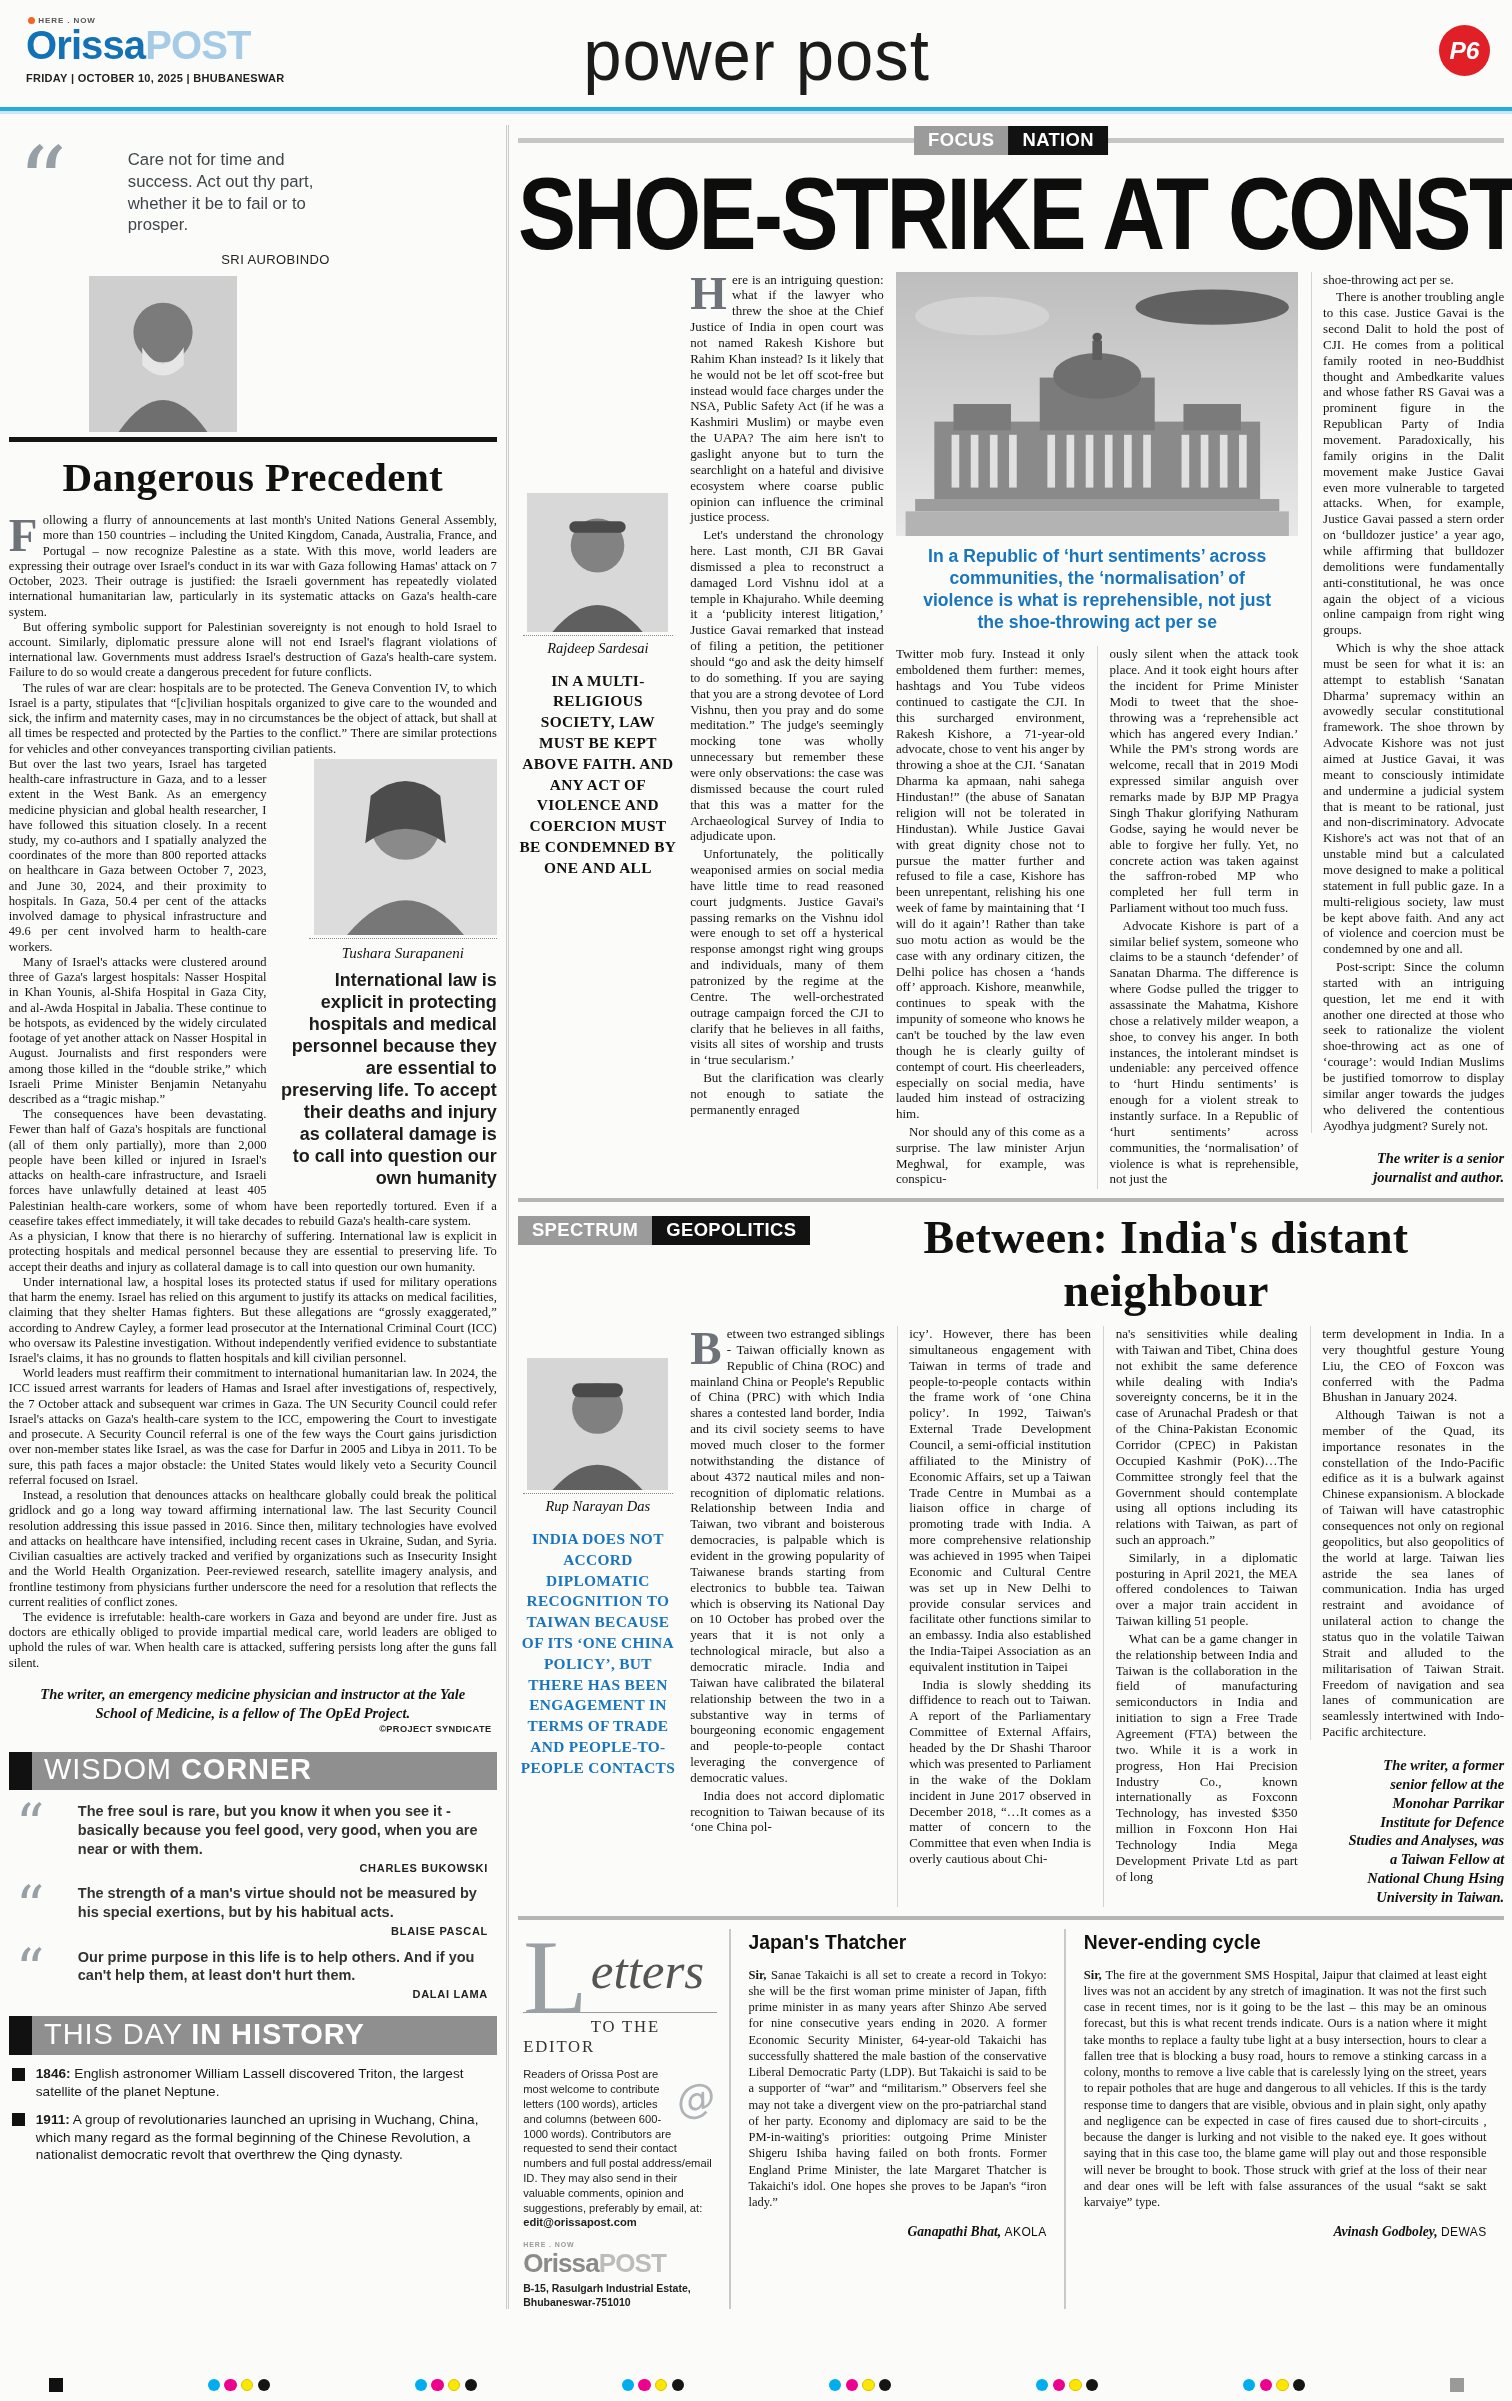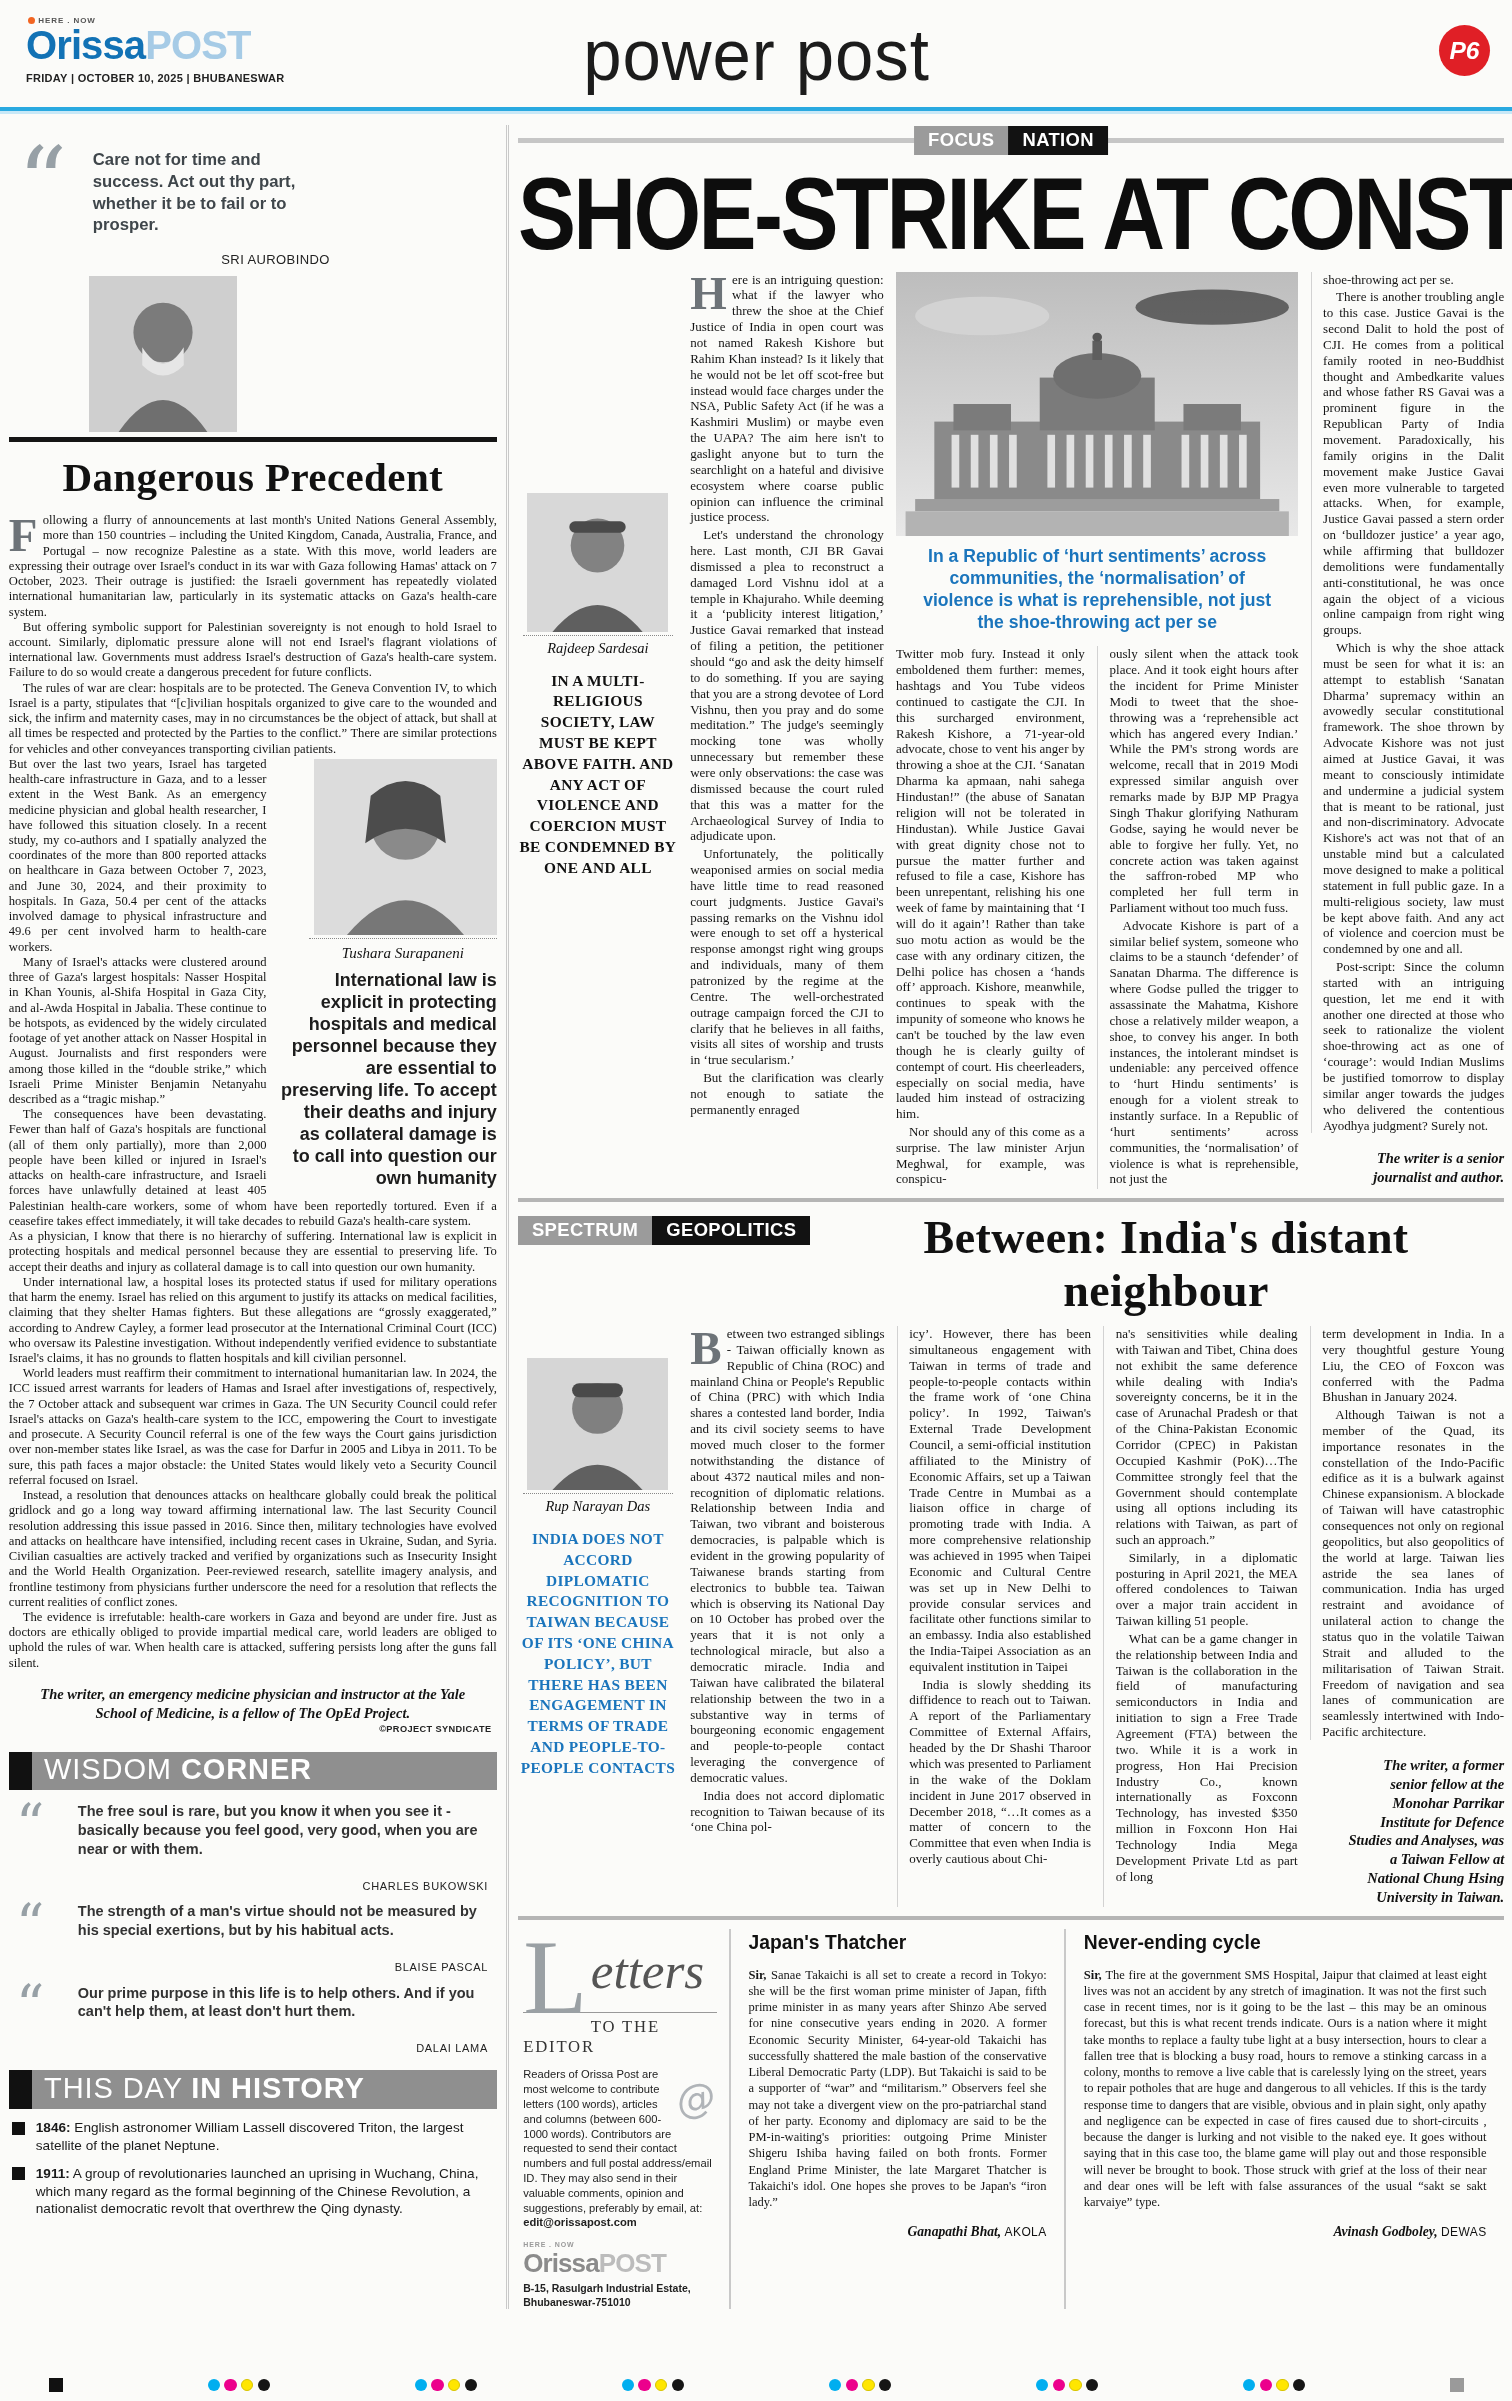--- a/index.html
+++ b/index.html
@@ -30,21 +30,21 @@
   .content { display:flex; padding:10.5px 8.8px 35px 8.8px; gap:8.8px; }
   .v-div { width:3.5px; border-left:0.9px solid #c9c9c9; border-right:0.9px solid #c9c9c9; }
   .left-col { width:488px; flex:none; }
   .right-col { flex:1; min-width:0; }
   .hr-thick { height:4.4px; background:#b5b5b5; margin:8.8px 0; }
 
   
   .day-quote { position:relative; min-height:174px; padding:24.6px 167px 5.3px 84px; }
   .bigquote { position:absolute; left:8.8px; top:14px; font-family:"DejaVu Serif",serif;
     font-size:97px; color:#97a0a6; line-height:.9; }
-  .day-quote .qtext { font-family:"Liberation Sans",sans-serif; font-weight:bold; font-size:16.7px; color:#3f464b; line-height:1.3;}
+  .day-quote .qtext { font-family:"Liberation Sans",sans-serif; font-weight:normal; font-size:16.7px; color:#3f464b; line-height:1.3;margin-left:35px;}
   .day-quote .qattr { font-family:"Liberation Sans",sans-serif; font-weight:normal; font-size:13px; color:#222; text-align:right; margin-top:16px; letter-spacing:0.4px;}
   .day-photo { position:absolute; right:3.5px; top:8.8px; width:148px; height:156px; }
   .black-rule { height:5.3px; background:#151515; margin:8.8px 0 10.5px 0; }
   .ed-title { font-size:41px; font-weight:bold; text-align:center; letter-spacing:0.4px; margin:3.5px 0 12.3px 0; }
   .ed-body { font-size:12.6px; line-height:1.21; text-align:justify; color:#141414; }
   .ed-body p { margin:0; text-indent:14px; }
   .ed-body p:first-child { text-indent:0; }
   .dropcap-first > p:first-child::first-letter { float:left; font-size:47px; line-height:.82; font-weight:bold; color:#6d7378; padding:2.6px 5.3px 0 0; }
   .ed-inset { float:right; width:218px; margin:1.8px 0 7px 12.3px; }
   .ed-inset .photo { width:183px; height:176px; margin:0 0 3.5px 35px; }
@@ -55,21 +55,21 @@
 
   
   .bar-head { display:flex; align-items:stretch; margin:16px 0 10.5px 0; }
   .bar-head .notch { width:23px; background:#111; }
   .bar-head .bar { flex:1; background:#8f8f8f; color:#fff; font-family:"Liberation Sans",sans-serif;
     font-size:29px; padding:1.8px 12.3px 3.5px 12.3px; letter-spacing:0.9px;}
   .bar-head .bar b { font-weight:bold; }
   .w-quote { position:relative; padding:1.8px 8.8px 0 69px; margin-bottom:8.8px; }
   .w-quote .wq-icon { position:absolute; left:7px; top:-3.5px; font-family:"DejaVu Serif",serif; font-size:56px; color:#97a0a6; line-height:1;}
   .w-quote .wq-text { font-family:"Liberation Sans",sans-serif; font-weight:bold; font-size:14.5px; color:#333; line-height:1.3;}
-  .w-quote .wq-attr { font-family:"Liberation Sans",sans-serif; font-weight:normal; font-size:11px; color:#222; text-align:right; margin-top:21px; letter-spacing:0.7px;}
+  .w-quote .wq-attr { font-family:"Liberation Sans",sans-serif; font-weight:bold; font-size:11px; color:#222; text-align:right; margin-top:3px; letter-spacing:0.7px;}
   .h-event { display:flex; gap:10.5px; font-family:"Liberation Sans",sans-serif; font-size:13.6px; line-height:1.3; color:#1a1a1a; margin:0 3.5px 10.5px 3.5px;}
   .h-event .sq { width:13px; height:13px; background:#111; flex:none; margin-top:2.6px; }
   .h-event b { font-weight:bold; }
 
   
   .tag-row { position:relative; margin:1.8px 0 5.3px 0; height:30px; }
   .tag-row .line { position:absolute; left:0; right:0; top:11.4px; height:5.3px; background:#c6c6c6; }
   .tags { position:absolute; left:50%; transform:translateX(-50%); top:0; display:flex; }
   .tag { font-family:"Liberation Sans",sans-serif; font-weight:bold; font-size:18.4px; color:#fff; padding:2.6px 14px 4.4px 14px; letter-spacing:0.4px;}
   .tag.gray { background:#9b9b9b; }

